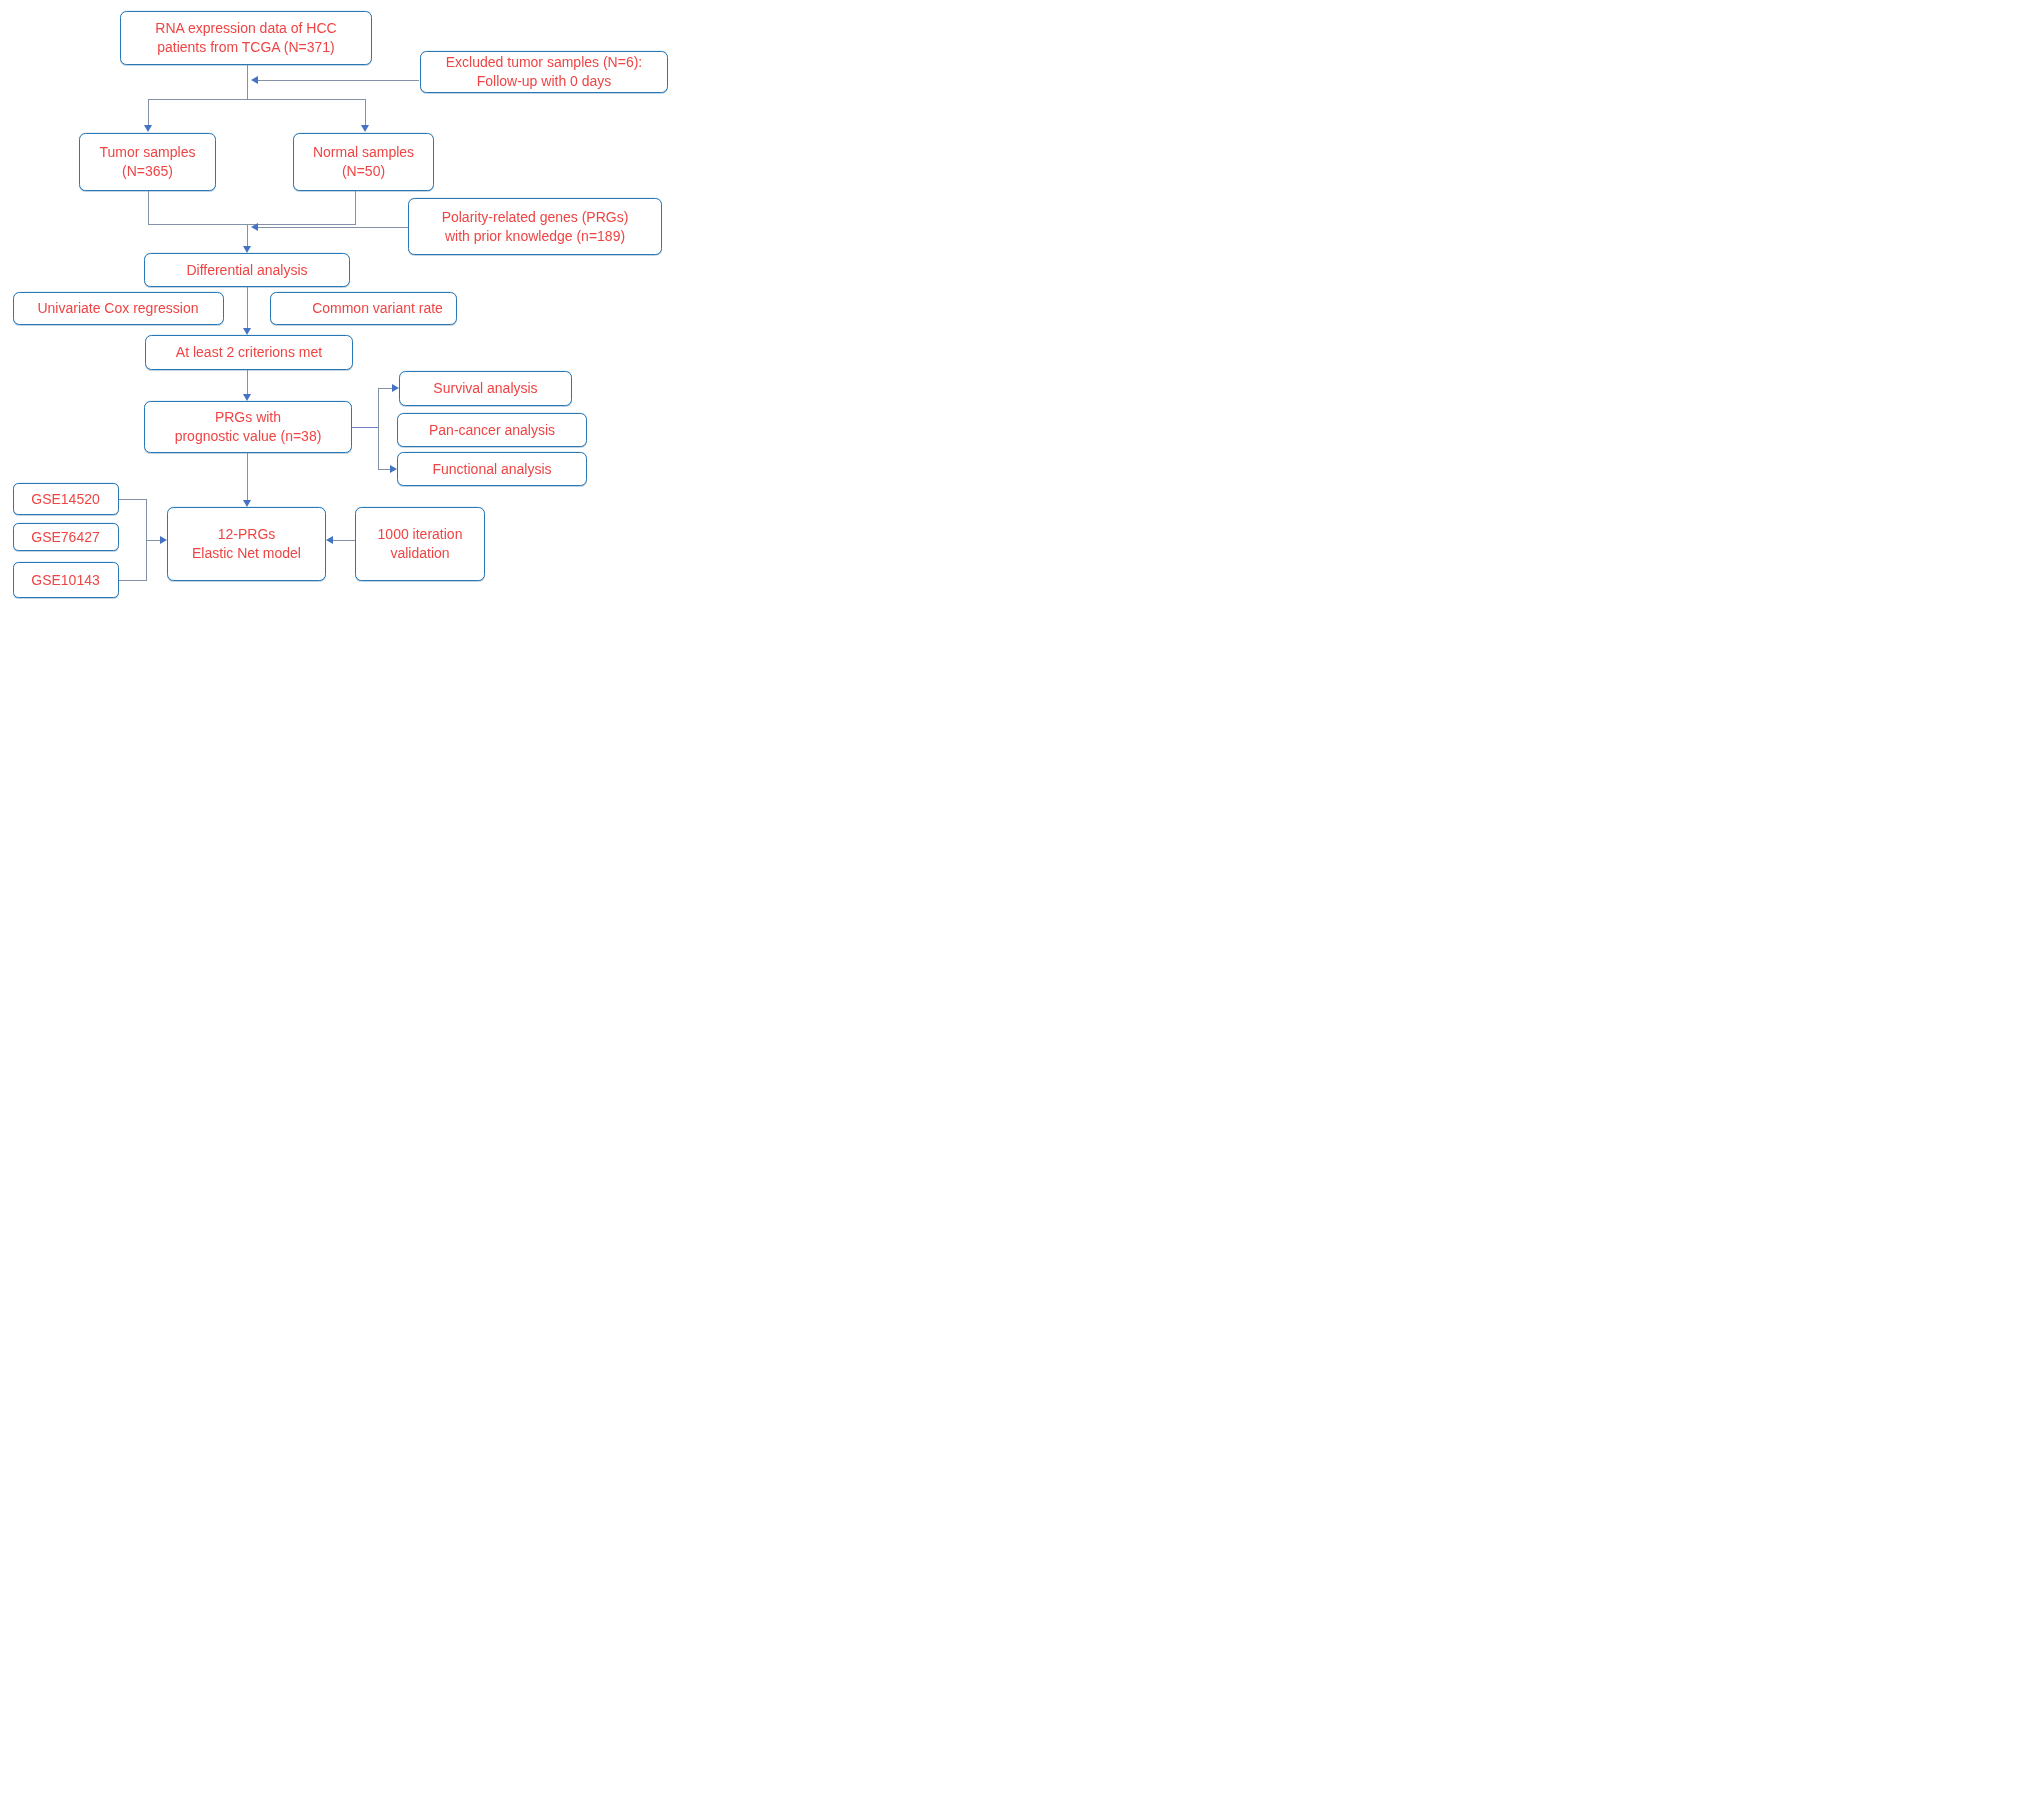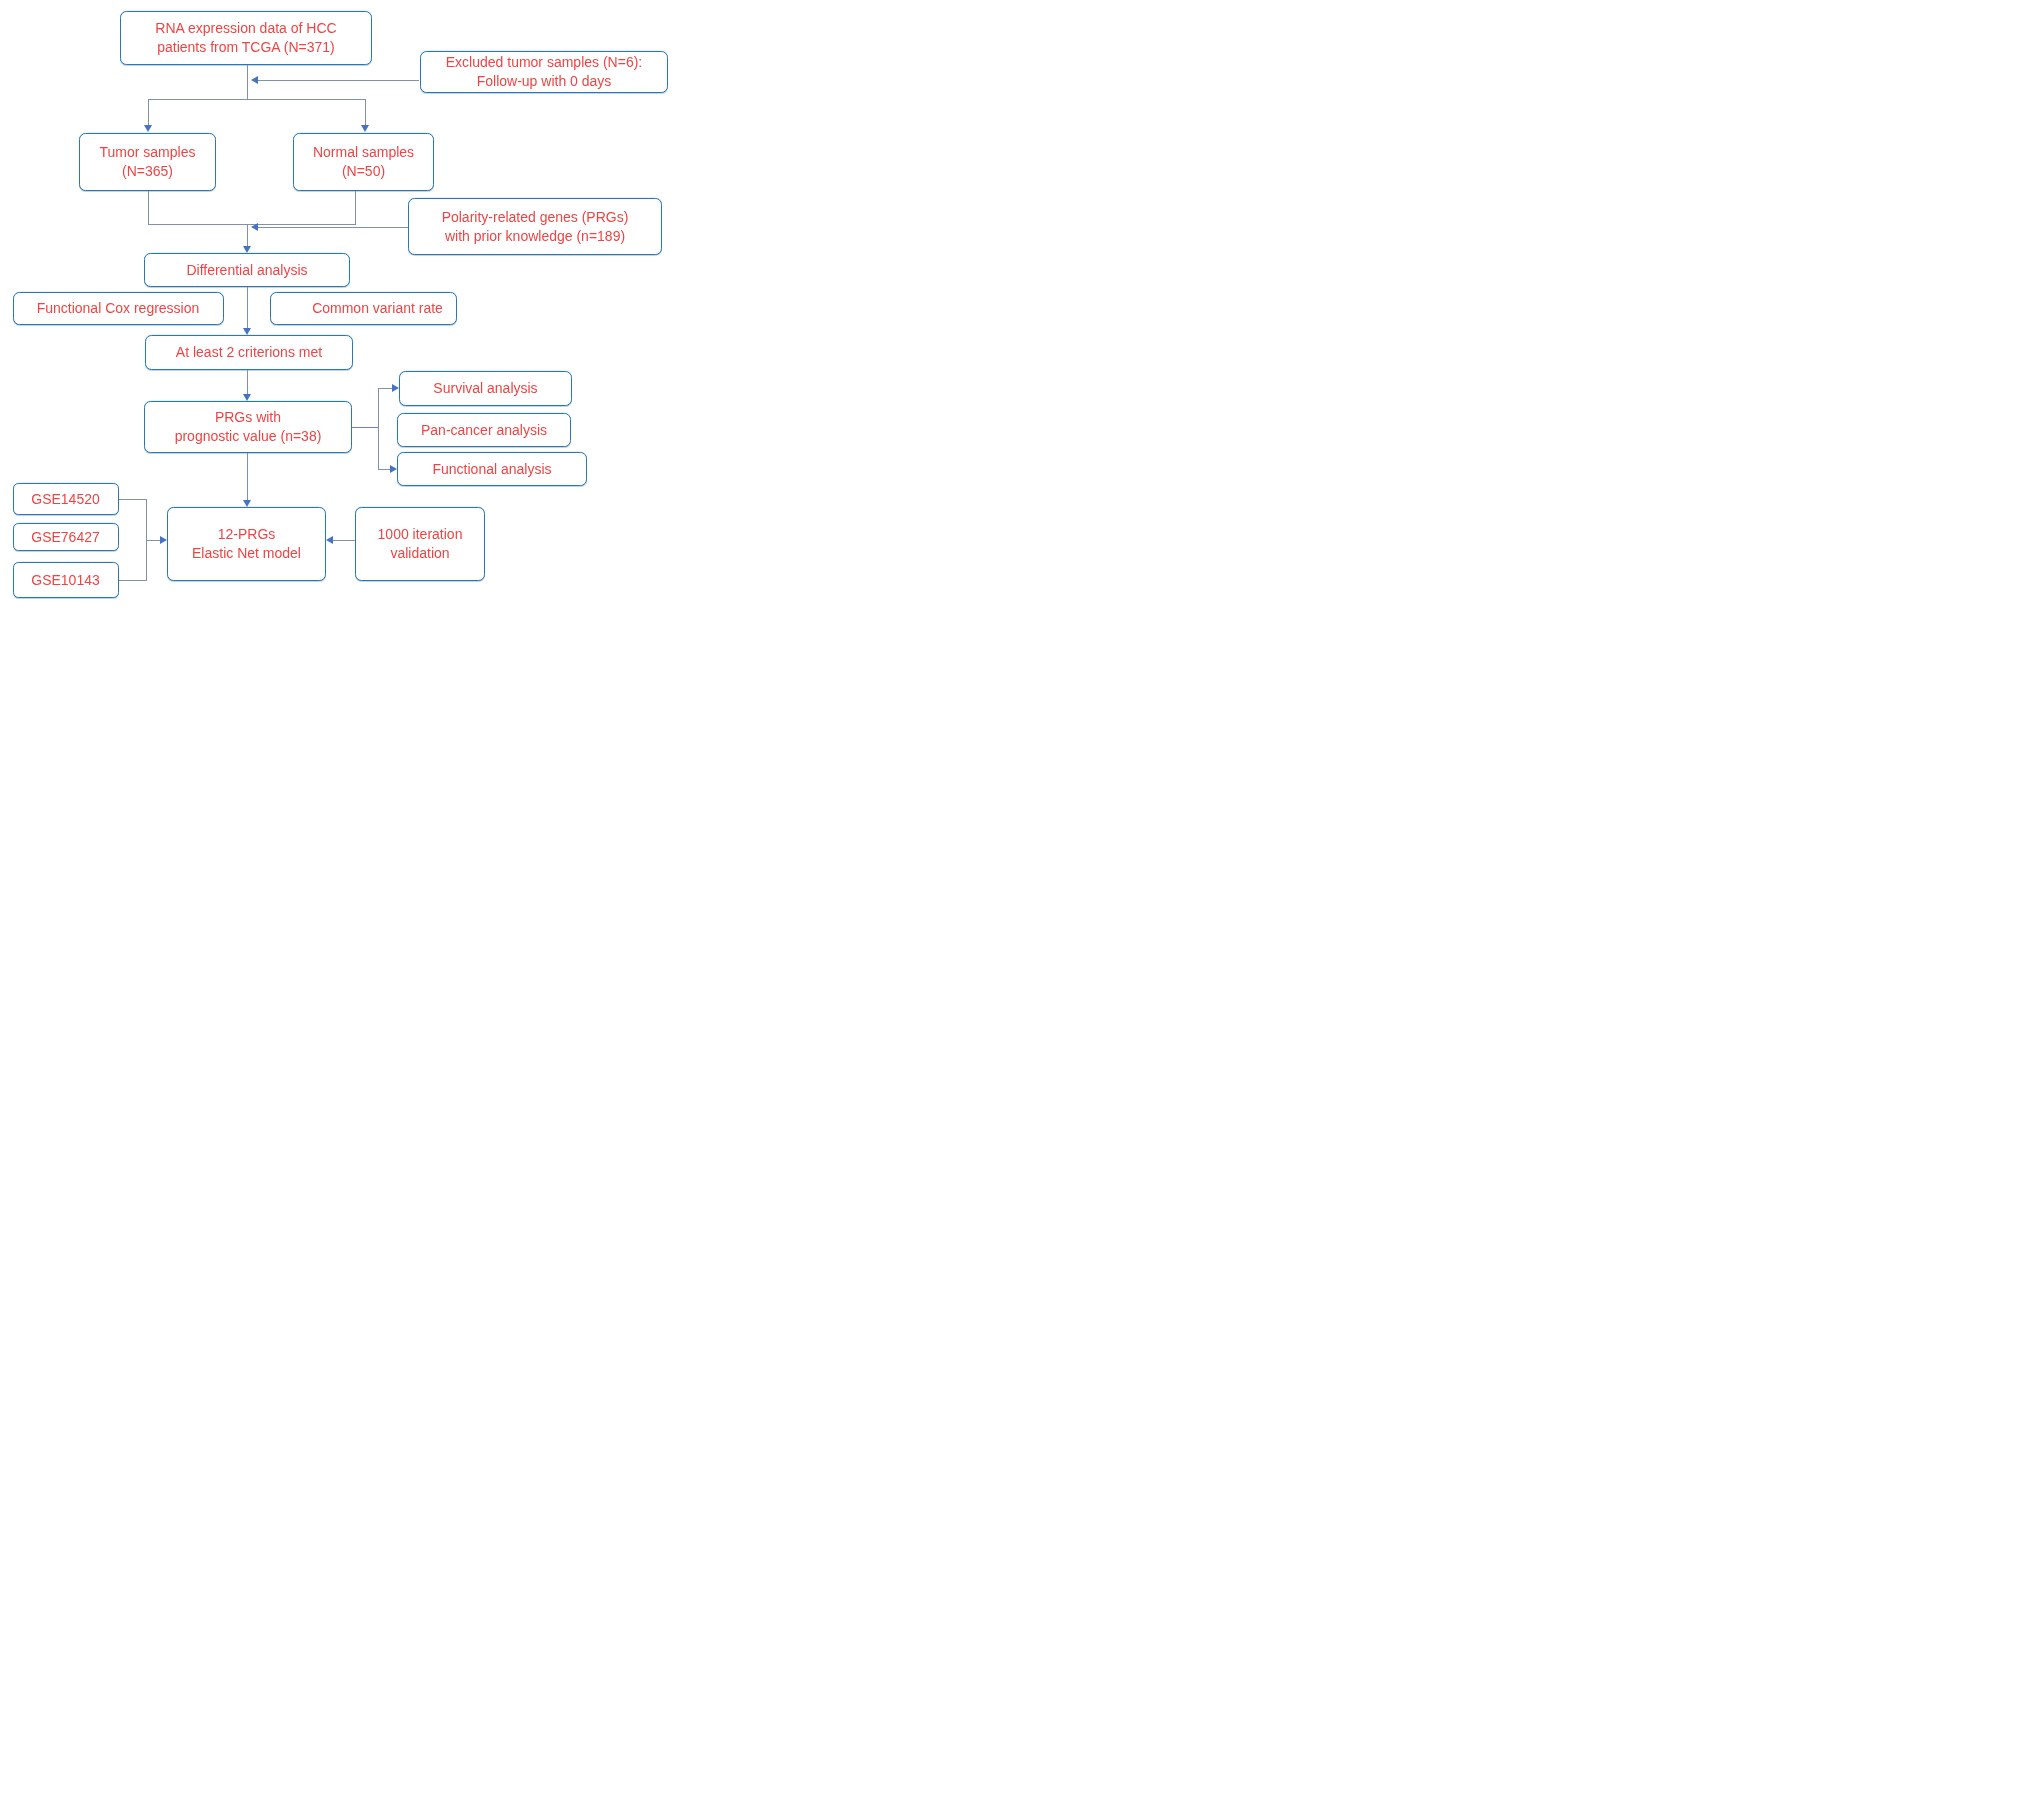--- a/index.html
+++ b/index.html
@@ -28,21 +28,21 @@
   #b-excluded{left:420px;top:51px;width:248px;height:42px;}
   #b-tumor{left:79px;top:133px;width:137px;height:58px;}
   #b-normal{left:293px;top:133px;width:141px;height:58px;}
   #b-polarity{left:408px;top:198px;width:254px;height:57px;}
   #b-differential{left:144px;top:253px;width:206px;height:34px;}
   #b-univariate{left:12.5px;top:292px;width:211px;height:33px;}
   #b-common{left:270px;top:292px;width:187px;height:33px;padding-left:28px;}
   #b-atleast{left:145px;top:335px;width:208px;height:35px;}
   #b-prgs{left:144px;top:401px;width:208px;height:52px;}
   #b-survival{left:399px;top:371px;width:173px;height:35px;}
-  #b-pancancer{left:397px;top:413px;width:174px;height:34px;}
+  #b-pancancer{left:397px;top:413px;width:190px;height:34px;}
   #b-functional{left:397px;top:452px;width:190px;height:34px;}
   #b-gse14520{left:12.5px;top:483px;width:106px;height:32px;border-radius:5.5px;}
   #b-gse76427{left:12.5px;top:523px;width:106px;height:28px;border-radius:5.5px;}
   #b-gse10143{left:12.5px;top:562px;width:106px;height:36px;border-radius:5.5px;}
   #b-elastic{left:167px;top:507px;width:159px;height:74px;}
   #b-validation{left:355px;top:507px;width:130px;height:74px;}
 </style>
 </head>
 <body>
 
@@ -52,21 +52,21 @@
 patients from TCGA (N=371)</div>
   <div class="node" id="b-excluded">Excluded tumor samples (N=6):
 Follow-up with 0 days</div>
   <div class="node" id="b-tumor">Tumor samples
 (N=365)</div>
   <div class="node" id="b-normal">Normal samples
 (N=50)</div>
   <div class="node" id="b-polarity">Polarity-related genes (PRGs)
 with prior knowledge (n=189)</div>
   <div class="node" id="b-differential">Differential analysis</div>
-  <div class="node" id="b-univariate">Functional Cox regression</div>
+  <div class="node" id="b-univariate">Univariate Cox regression</div>
   <div class="node" id="b-common">Common variant rate</div>
   <div class="node" id="b-atleast">At least 2 criterions met</div>
   <div class="node" id="b-prgs">PRGs with
 prognostic value (n=38)</div>
   <div class="node" id="b-survival">Survival analysis</div>
   <div class="node" id="b-pancancer">Pan-cancer analysis</div>
   <div class="node" id="b-functional">Functional analysis</div>
   <div class="node" id="b-gse14520">GSE14520</div>
   <div class="node" id="b-gse76427">GSE76427</div>
   <div class="node" id="b-gse10143">GSE10143</div>

